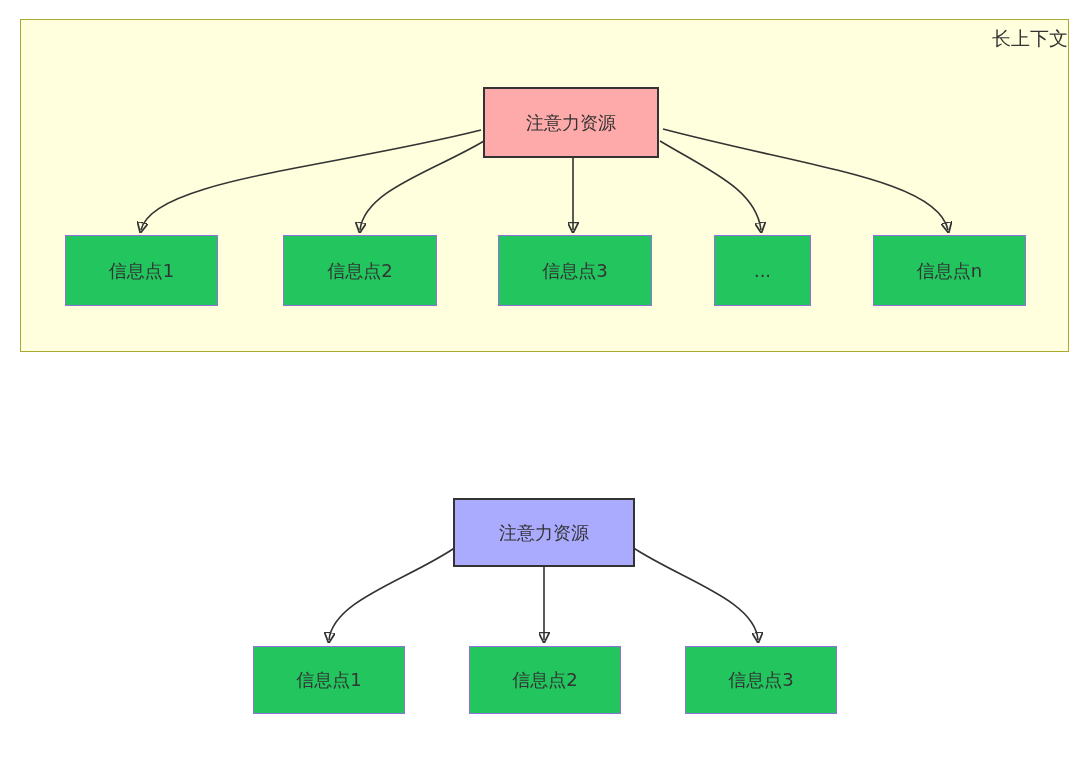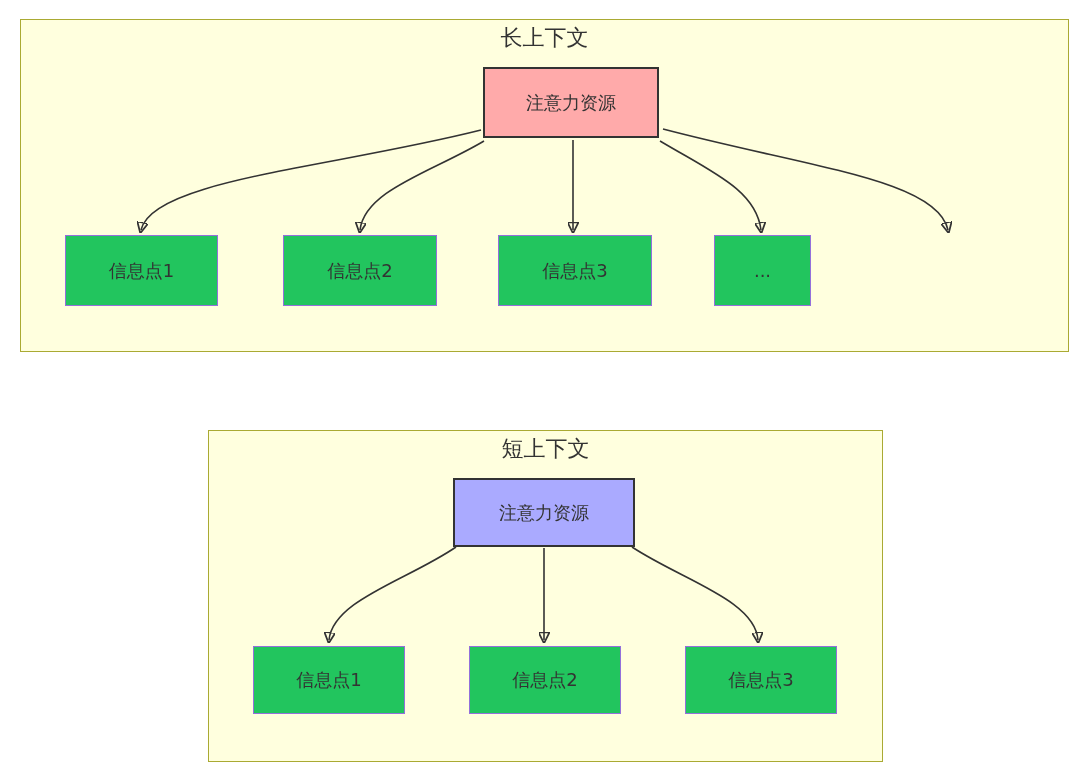--- a/index.html
+++ b/index.html
@@ -20,39 +20,40 @@
     position: absolute;
     background: #ffffde;
     border: 1px solid #aaaa33;
     box-sizing: border-box;
   }
   .cluster-title {
     position: absolute;
     top: 6px;
     left: 0;
     width: 100%;
-    text-align: center;
-    font-size: 22px;
+    text-align: right;
+    font-size: 19px;
     line-height: 24px;
     color: #333333;
   }
   .node {
     position: absolute;
     display: flex;
     align-items: center;
     justify-content: center;
     box-sizing: border-box;
     font-size: 18px;
     color: #333333;
     background: #22c55e;
     border: 1.4px solid #9370db;
     text-align: center;
   }
   .root-node {
     border: 2.6px solid #333333;
+    margin-top: 20px;
   }
   .root-long { background: #ffaaaa; }
   .root-short { background: #aaaaff; }
   #edges {
     position: absolute;
     top: 0;
     left: 0;
     width: 1080px;
     height: 774px;
     pointer-events: none;
@@ -65,23 +66,20 @@
 </style>
 </head>
 <body>
 
 <div id="canvas">
 
   <div class="cluster" style="left:20px; top:19px; width:1049px; height:333px;">
     <div class="cluster-title">长上下文</div>
   </div>
 
-  <div class="cluster" style="left:208px; top:430px; width:675px; height:332px;">
-    <div class="cluster-title">短上下文</div>
-  </div>
 
   <svg id="edges" viewBox="0 0 1080 774" xmlns="http://www.w3.org/2000/svg">
     <defs>
       <marker id="arrow" viewBox="0 0 10 10" refX="7" refY="5" markerUnits="userSpaceOnUse" markerWidth="11" markerHeight="11" orient="auto">
         <path d="M0,0 L10,5 L0,10 z" fill="#333333" stroke="none"></path>
       </marker>
     </defs>
 
     <path d="M481,130 C330,168 152,180 141,230" marker-end="url(#arrow)"></path>
     <path d="M484,141 C432,172 365,190 360,230" marker-end="url(#arrow)"></path>
@@ -93,20 +91,21 @@
     <path d="M544,548 L544,640" marker-end="url(#arrow)"></path>
     <path d="M632,547 C682,580 755,600 758,640" marker-end="url(#arrow)"></path>
   </svg>
 
   <div class="node root-node root-long" style="left: 483px; top: 67px; width: 176px; height: 71px; background: rgb(255, 170, 170);">注意力资源</div>
 
   <div class="node" style="left:65px; top:235px; width:153px; height:71px;">信息点1</div>
   <div class="node" style="left:283px; top:235px; width:154px; height:71px;">信息点2</div>
   <div class="node" style="left:498px; top:235px; width:154px; height:71px;">信息点3</div>
   <div class="node" style="left:714px; top:235px; width:97px; height:71px;">...</div>
+  <div class="node" style="left:873px; top:235px; width:153px; height:71px;">信息点n</div>
 
   <div class="node root-node root-short" style="left: 453px; top: 478px; width: 182px; height: 69px; background: rgb(170, 170, 255);">注意力资源</div>
 
   <div class="node" style="left:253px; top:646px; width:152px; height:68px;">信息点1</div>
   <div class="node" style="left:469px; top:646px; width:152px; height:68px;">信息点2</div>
   <div class="node" style="left:685px; top:646px; width:152px; height:68px;">信息点3</div>
 
 </div>
 
 </body></html>

